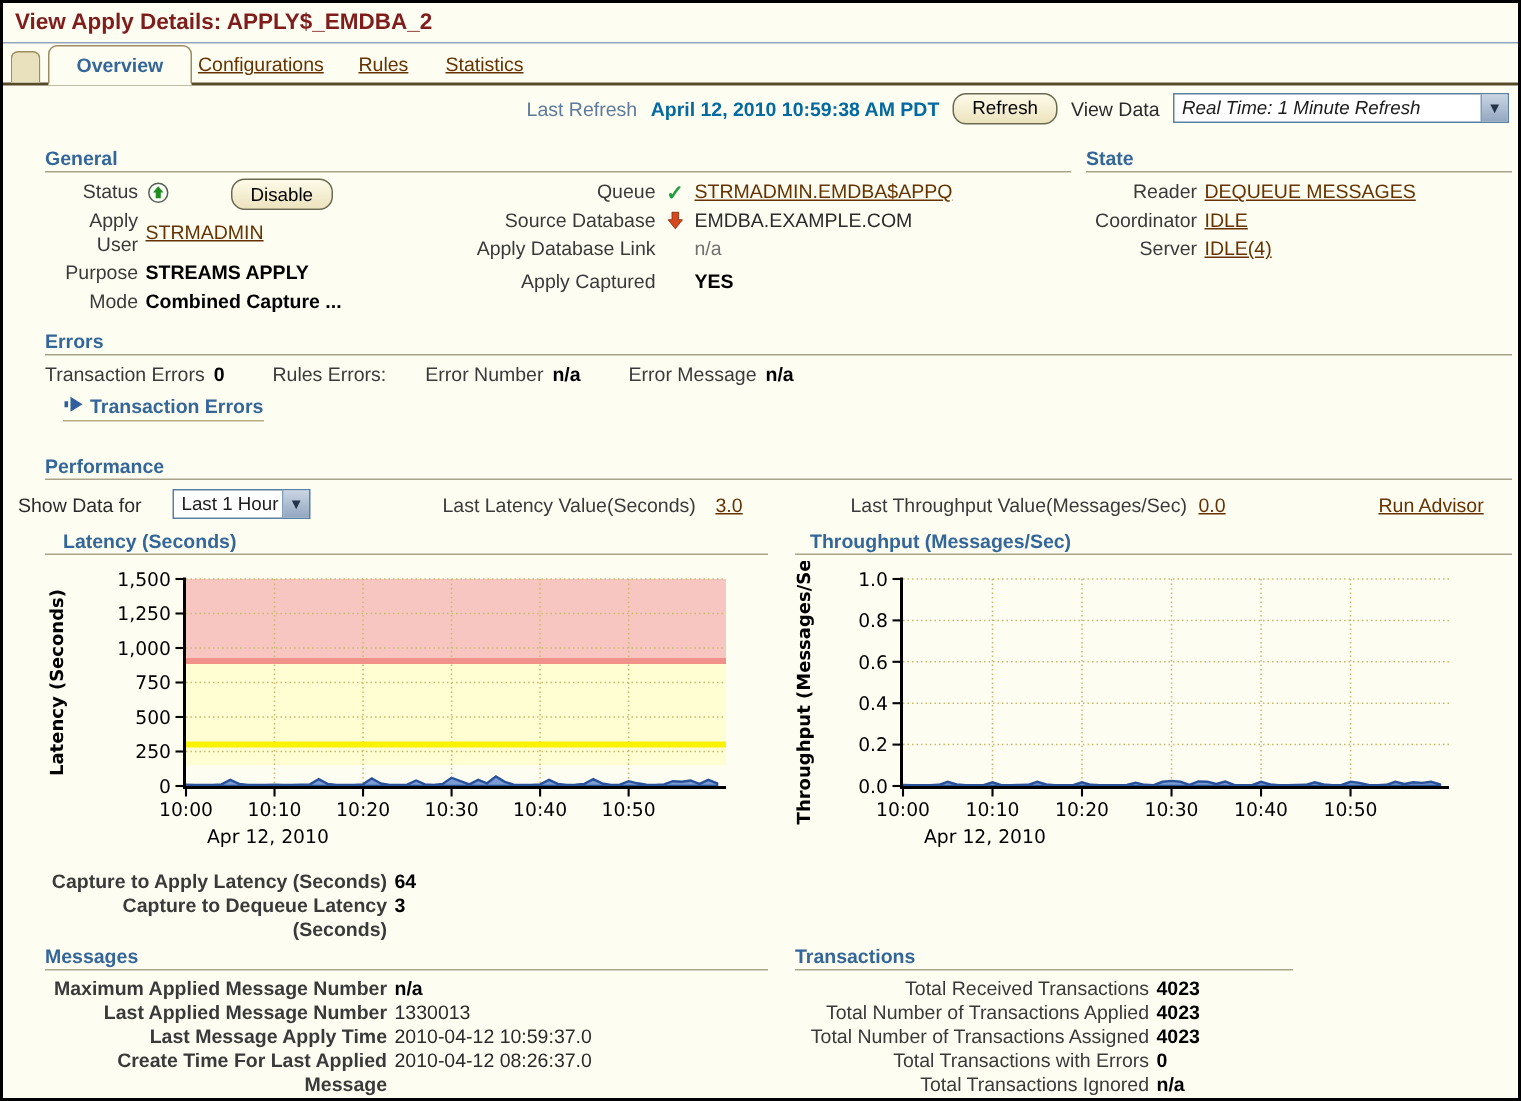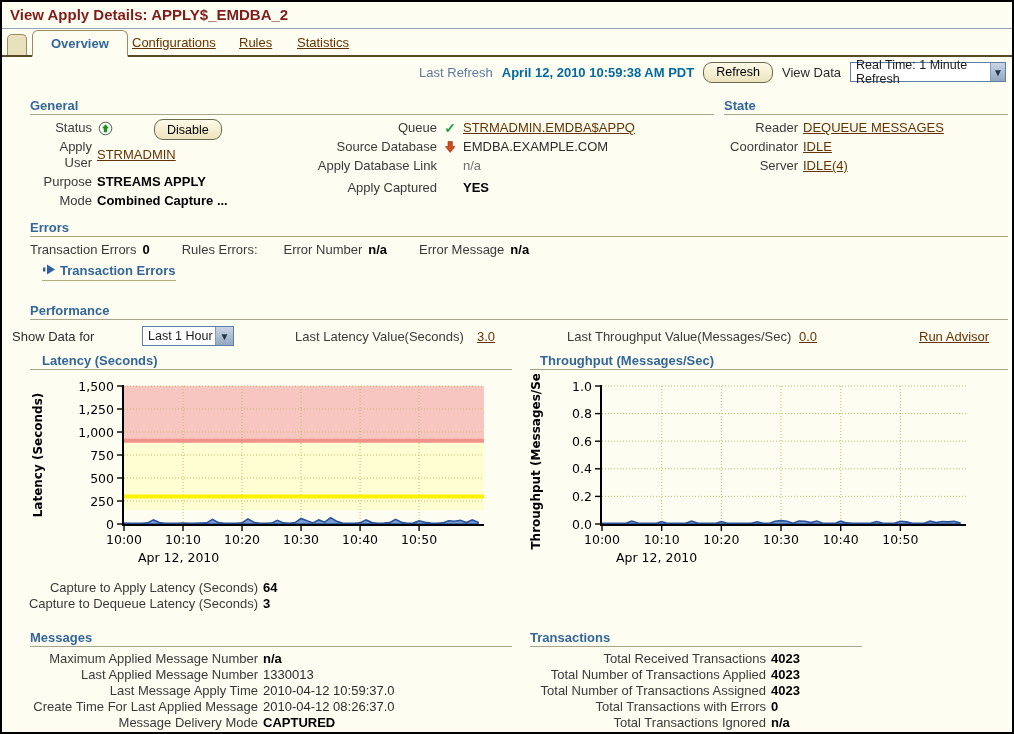--- a/index.html
+++ b/index.html
@@ -23,21 +23,21 @@
   
   #refreshrow{position:absolute;top:58px;right:6px;display:flex;align-items:center;gap:9px;height:24px;}
   .btn{display:inline-flex;align-items:center;justify-content:center;height:19px;padding:0 12px;border:1px solid #6A6A52;border-radius:9px;background:linear-gradient(#FDFAE8,#ECE3BD);font-size:12.5px;color:#000;cursor:pointer;}
   .selbox{display:flex;align-items:center;height:20px;border:1px solid #5C7FA6;background:#fff;font-size:12.5px;padding-left:5px;box-sizing:border-box;cursor:pointer;}
   .selarrow{margin-left:auto;width:17px;height:100%;background:linear-gradient(#C9D5E4,#93A7BF);border-left:1px solid #7F9DB9;display:flex;align-items:center;justify-content:center;color:#24344a;font-size:10px;}
   .grow{display:flex;align-items:center;gap:5px;line-height:16px;margin-bottom:3px;}
   .icon16{width:16px;display:inline-flex;justify-content:center;}
   .check{color:#1FA03F;font-weight:bold;font-size:14px;line-height:12px;}
   .disc-link{display:inline-flex;align-items:center;gap:4px;color:#336699;font-weight:bold;border-bottom:1px solid #B5AD7A;padding-bottom:2px;cursor:pointer;}
   .mrow{display:flex;gap:5px;line-height:16px;}
-  .mlbl{width:232px;text-align:right;color:#3a3a3a;flex:none;}
+  .mlbl{width:232px;text-align:right;color:#3a3a3a;flex:none;font-weight:bold;}
   .tlbl{width:240px;text-align:right;color:#3a3a3a;flex:none;}
   svg text{font-family:"DejaVu Sans",sans-serif;}
 </style>
 </head>
 <body>
 
 <div id="screen">
 
   <div id="titlebar">
     <div id="page-title">View Apply Details: APPLY$_EMDBA_2</div>
@@ -49,21 +49,21 @@
     <span class="tab-link" style="left:130px;">Configurations</span>
     <span class="tab-link" style="left:237px;">Rules</span>
     <span class="tab-link" style="left:295px;">Statistics</span>
   </div>
 
   <div id="refreshrow">
     <span style="color:#5D7A9D;">Last Refresh</span>
     <span style="color:#0369a1;font-weight:bold;">April 12, 2010 10:59:38 AM PDT</span>
     <span class="btn">Refresh</span>
     <span class="plain">View Data</span>
-    <span class="selbox" style="width:156px;">
+    <span class="selbox" style="width:224px;font-style:italic;">
       <span>Real Time: 1 Minute Refresh</span>
       <span class="selarrow">▼</span>
     </span>
   </div>
 
   <div class="abs sechead" style="left:28px;top:96px;">General</div>
   <div class="abs rule" style="left:28px;top:112px;width:684px;"></div>
 
   <div class="abs" style="left:28px;top:118px;width:220px;">
     <div class="grow">
@@ -156,21 +156,21 @@
             <polygon points="5,0.5 13,5.5 5,10.5" fill="#2F5F9F"></polygon>
           </svg>
       </span>
       <span>Transaction Errors</span>
     </span>
   </div>
 
   <div class="abs sechead" style="left:28px;top:301px;">Performance</div>
   <div class="abs rule" style="left:28px;top:317px;width:978px;"></div>
   <span class="abs plain" style="left:10px;top:327px;">Show Data for</span>
-  <span class="selbox abs" style="left:113px;top:324px;width:92px;margin-left:27px;">
+  <span class="selbox abs" style="left:113px;top:324px;width:92px;">
     <span>Last 1 Hour</span>
     <span class="selarrow">▼</span>
   </span>
   <span class="abs lbl" style="left:293px;top:327px;">Last Latency Value(Seconds)</span>
   <span class="abs link" style="left:475px;top:327px;">3.0</span>
   <span class="abs lbl" style="left:565px;top:327px;">Last Throughput Value(Messages/Sec)</span>
   <span class="abs link" style="left:797px;top:327px;">0.0</span>
   <span class="abs link" style="left:917px;top:327px;">Run Advisor</span>
 
   <div class="abs sechead" style="left:40px;top:351px;">Latency (Seconds)</div>

